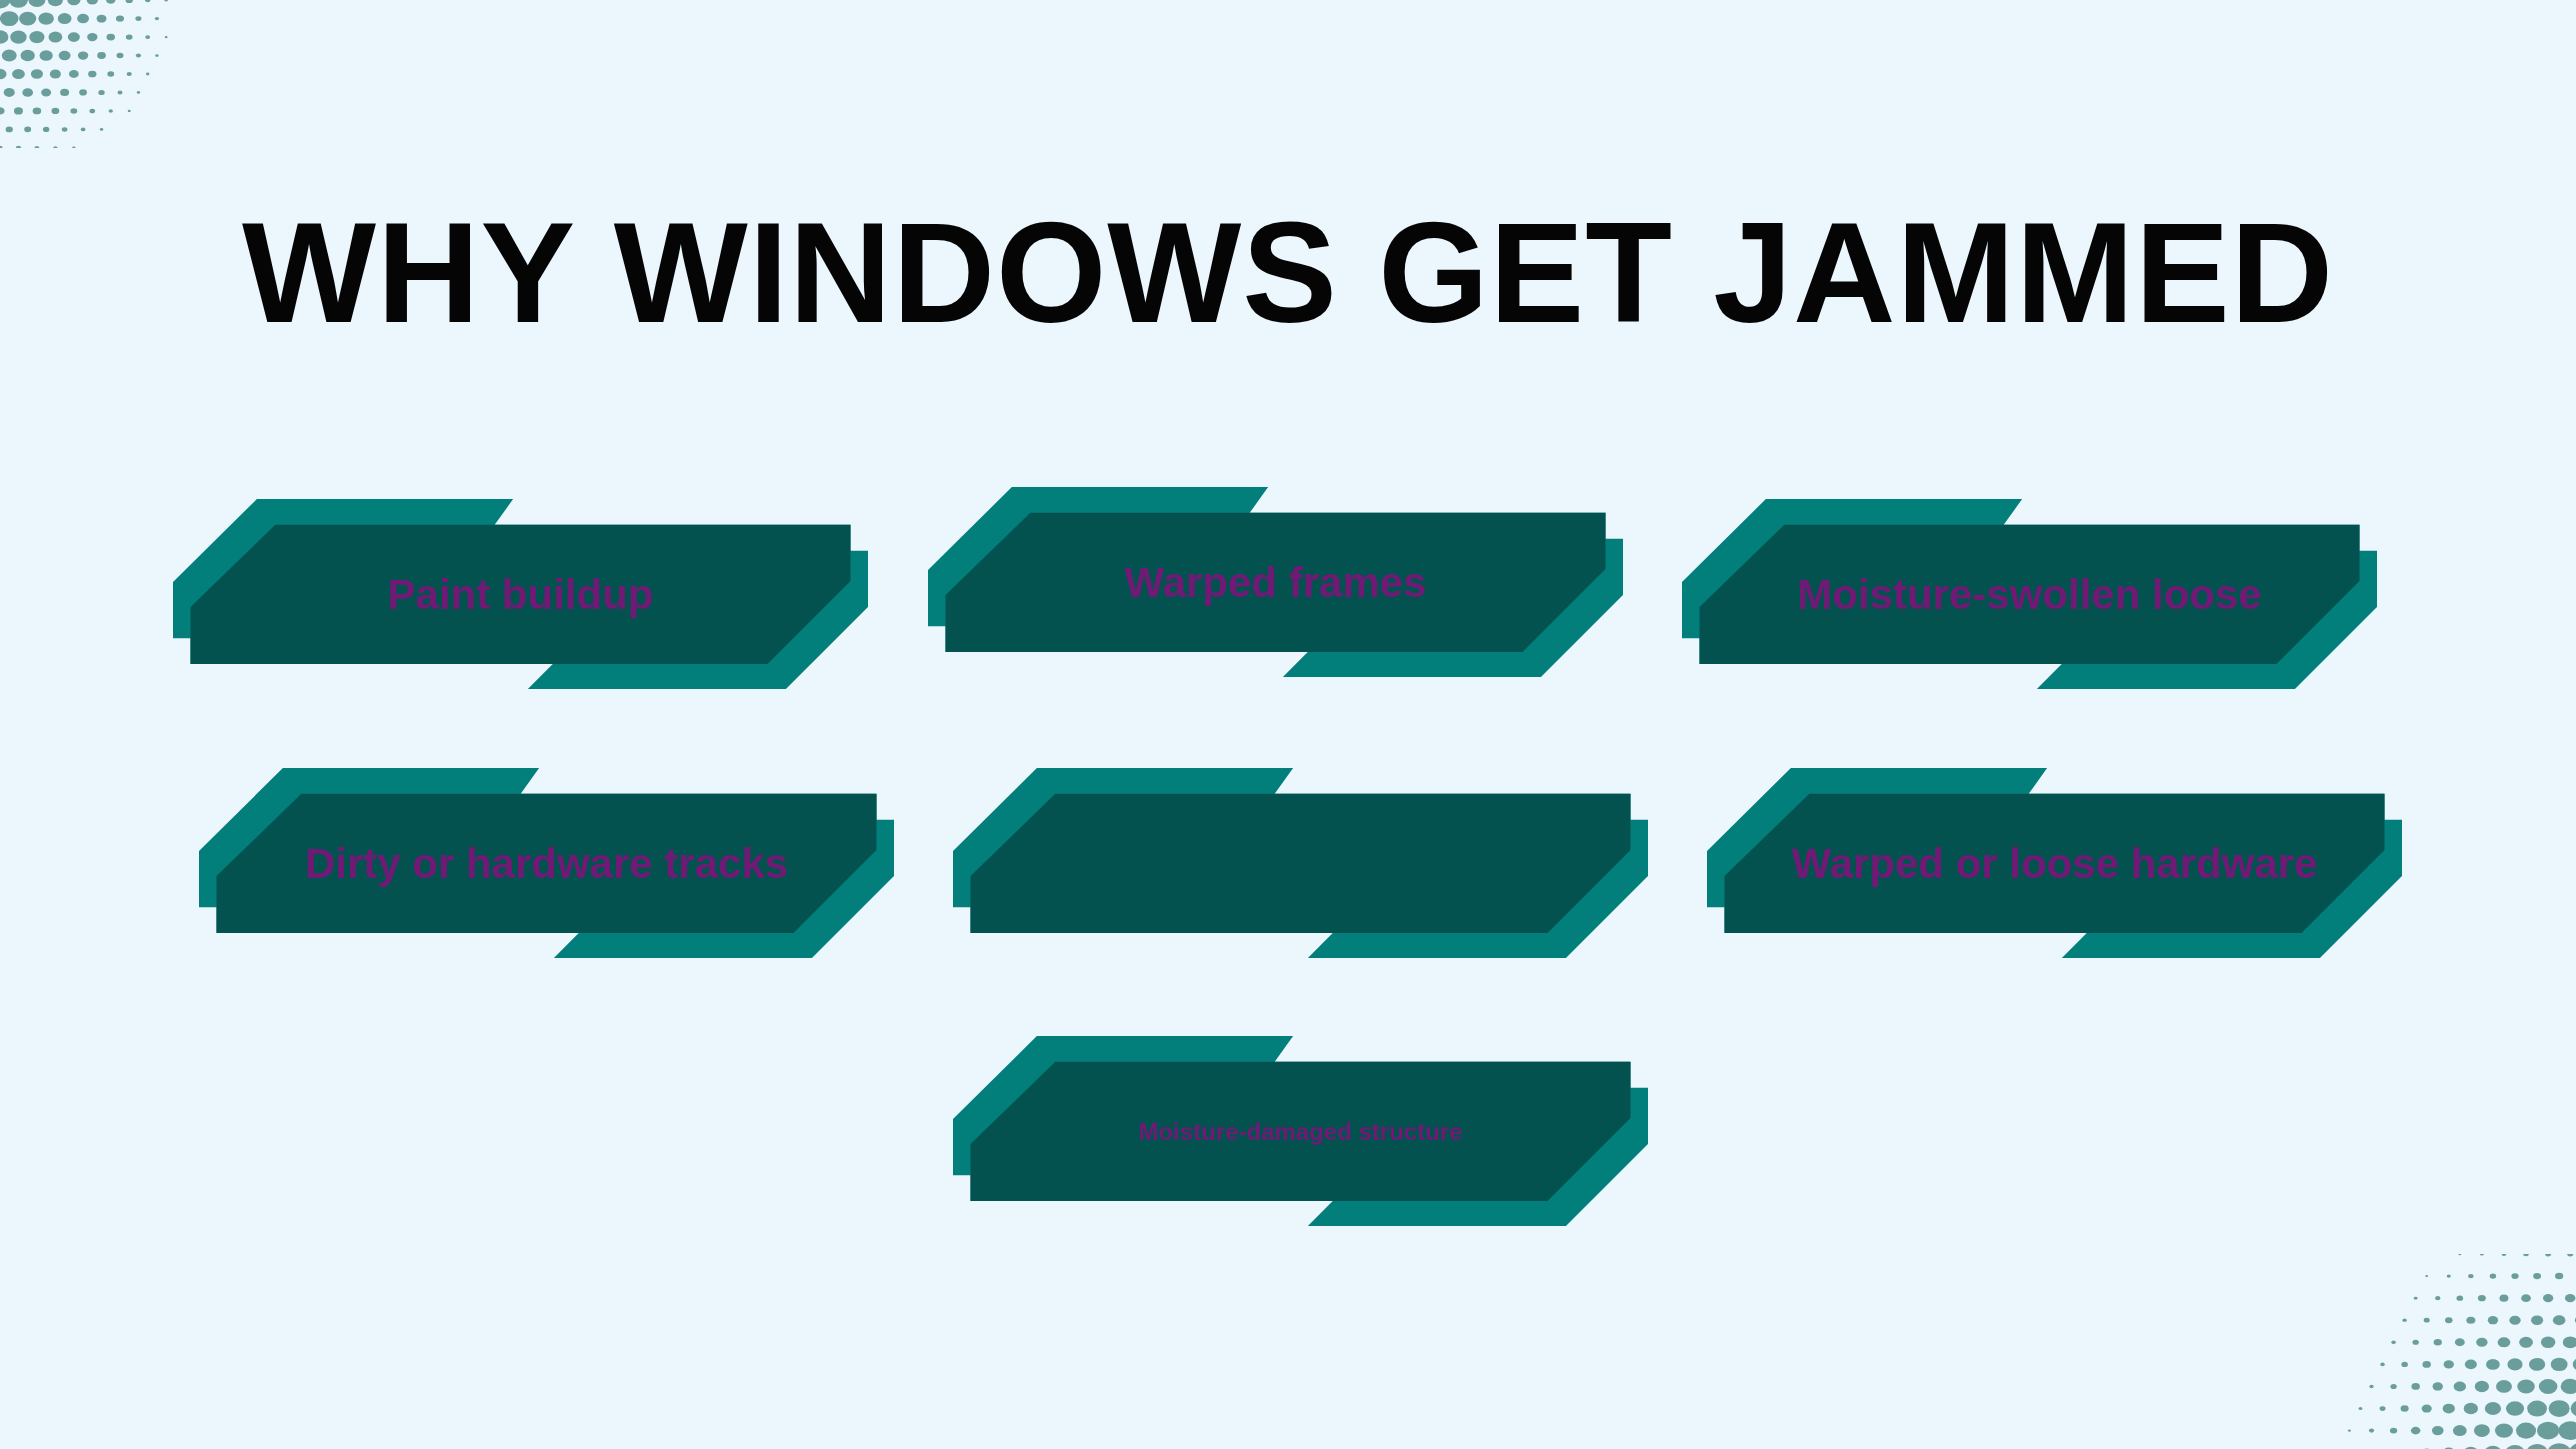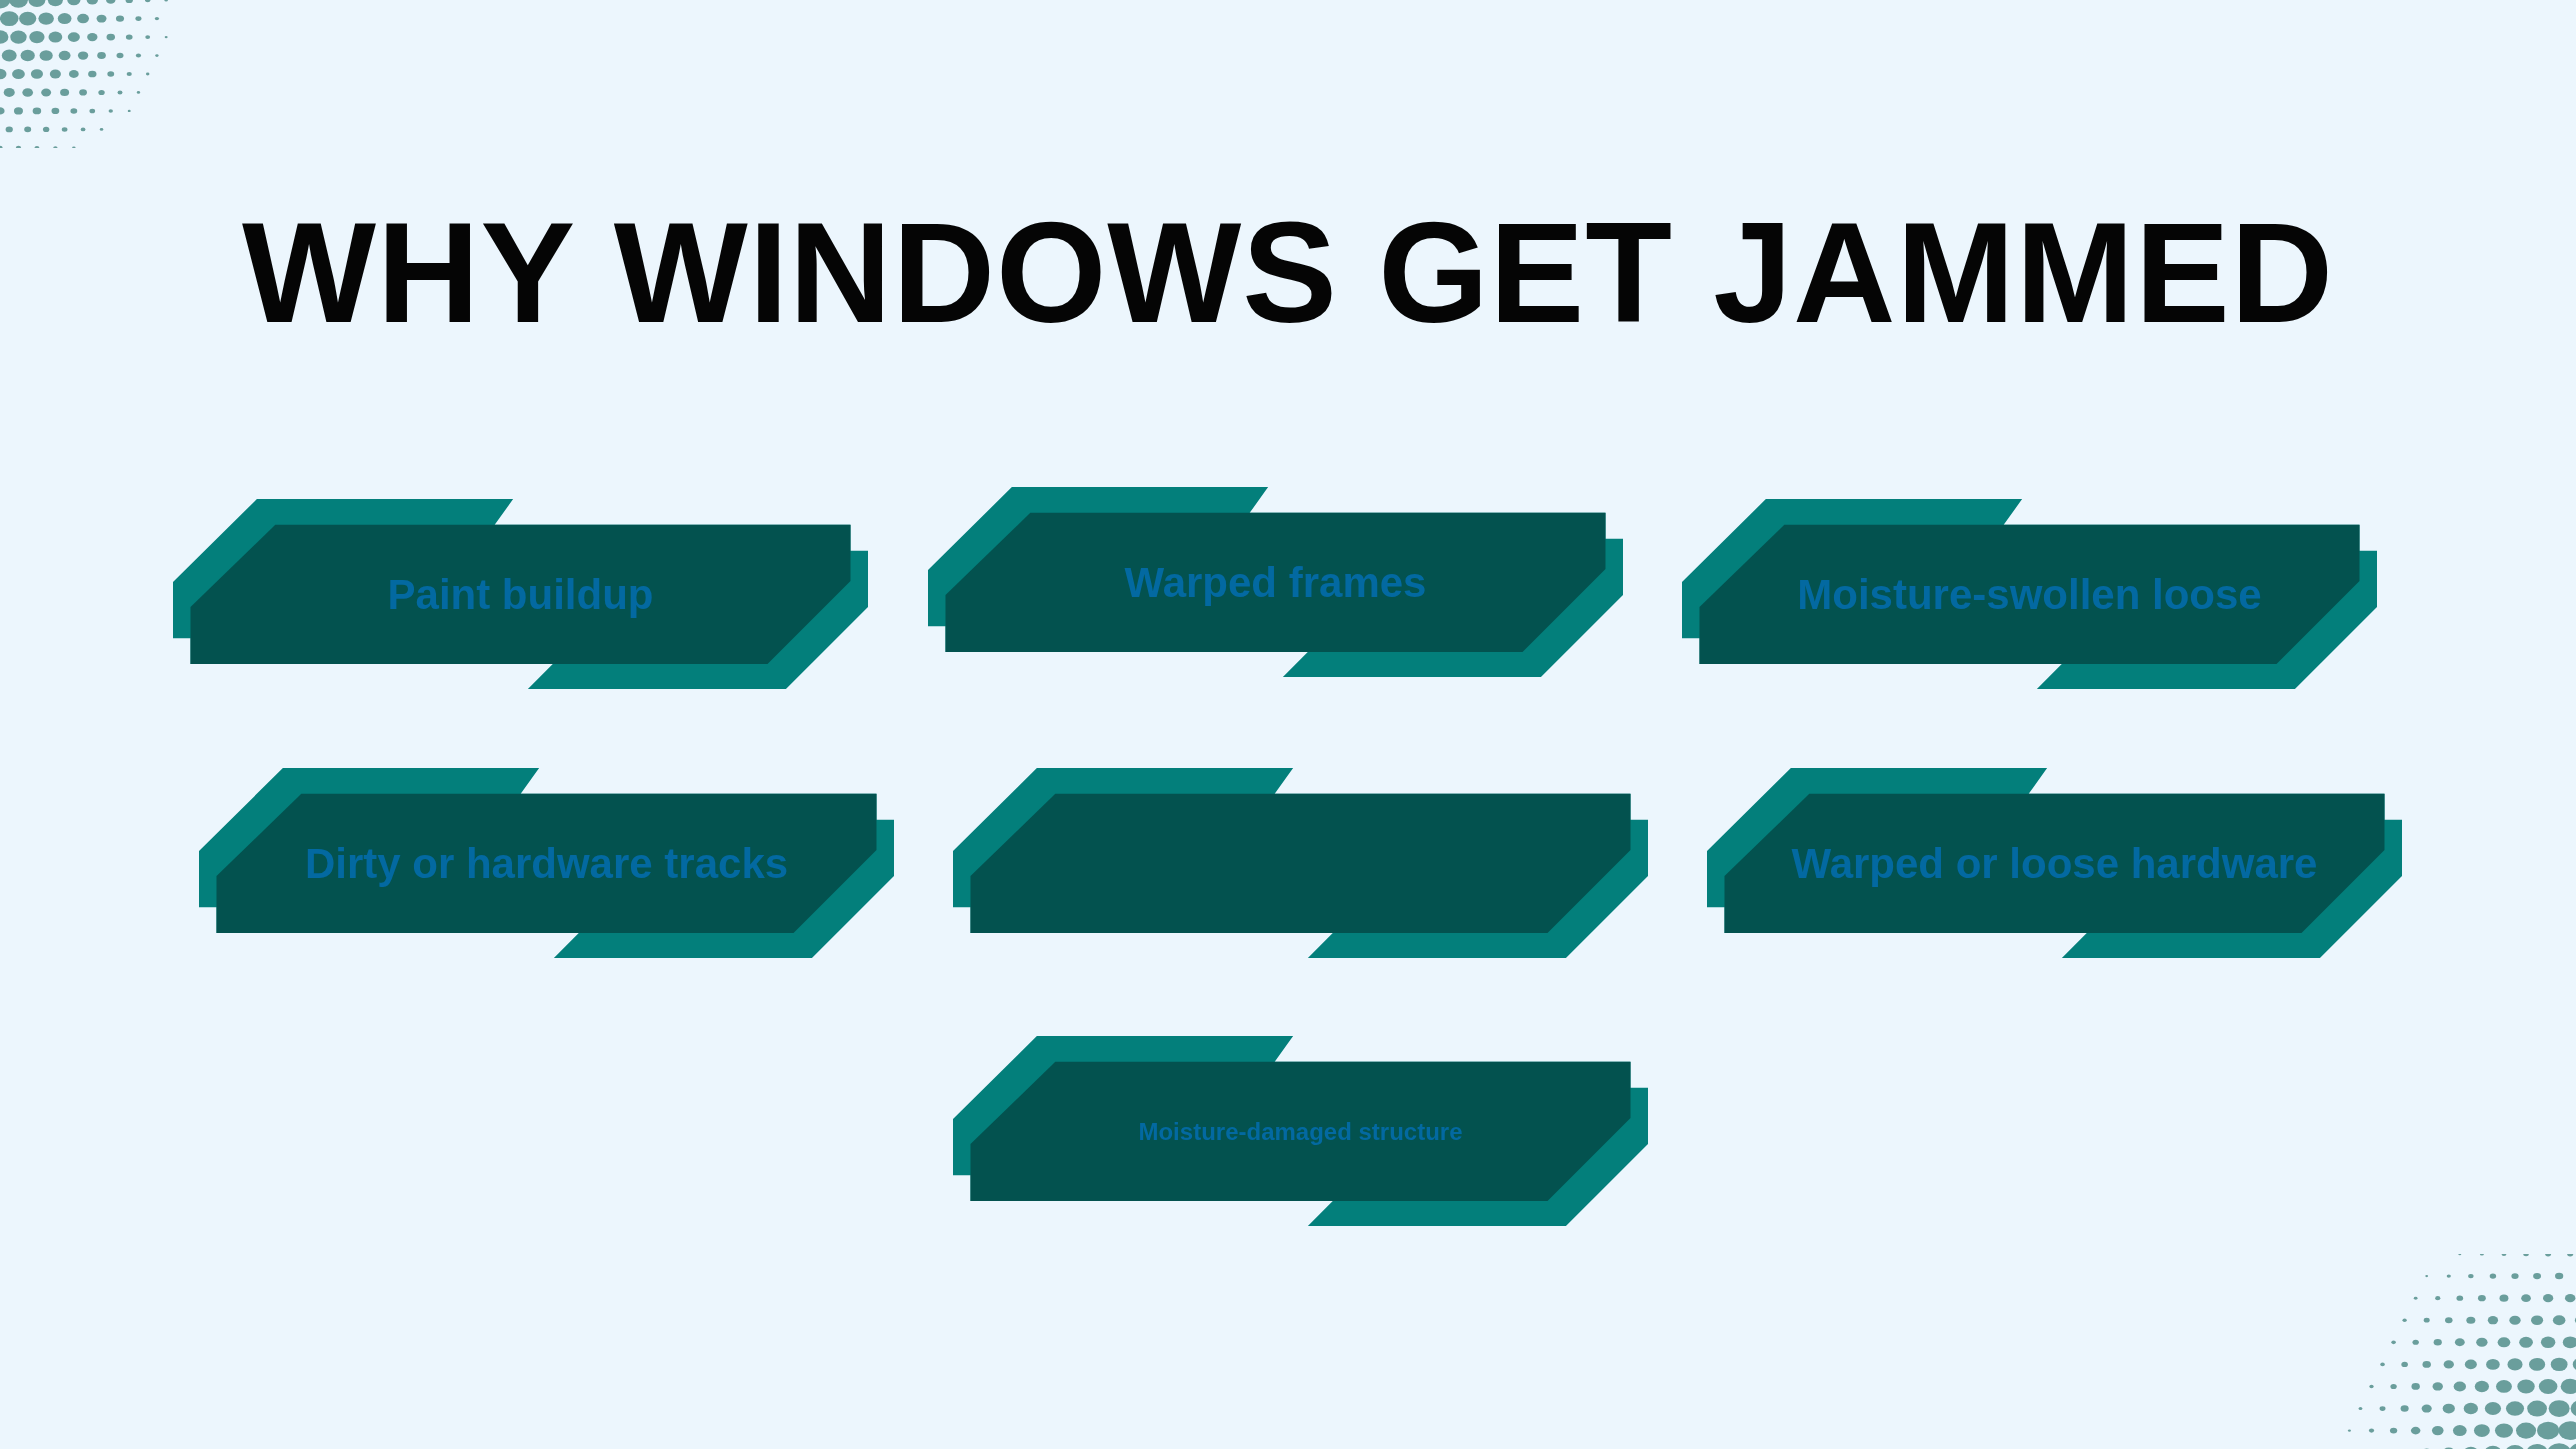--- a/index.html
+++ b/index.html
@@ -18,21 +18,21 @@
     font-family: "Liberation Sans", sans-serif;
     letter-spacing: 0.9px;
   }
   .card { position: absolute; width: 695px; height: 190px; cursor: pointer; }
   .card svg { position: absolute; left: 0; top: 0; width: 695px; height: 190px; overflow: visible; }
   .card .back { fill: #037f7b; }
   .card .front { fill: #03524f; }
   .card .label {
     position: absolute; left: 17.5px; top: 26px; width: 660px; height: 139px;
     display: flex; align-items: center; justify-content: center;
-    color: #0369a1; font-weight: 700; font-size: 42px; white-space: nowrap;
+    color: #701a75; font-weight: 700; font-size: 42px; white-space: nowrap;
     font-family: "Liberation Sans", sans-serif;
   }
   .card.small .label { font-size: 24px; }
 </style>
 </head>
 <body>
 
 <svg id="dots-tl" class="dots" viewBox="0 0 260 160" width="240" height="148">
     <ellipse cx="-10" cy="-20" rx="10.079964430378016" ry="8.063971544302413" fill="#6a9e9c"></ellipse>
     <ellipse cx="10" cy="-20" rx="10.079964430378016" ry="8.063971544302413" fill="#6a9e9c"></ellipse>

